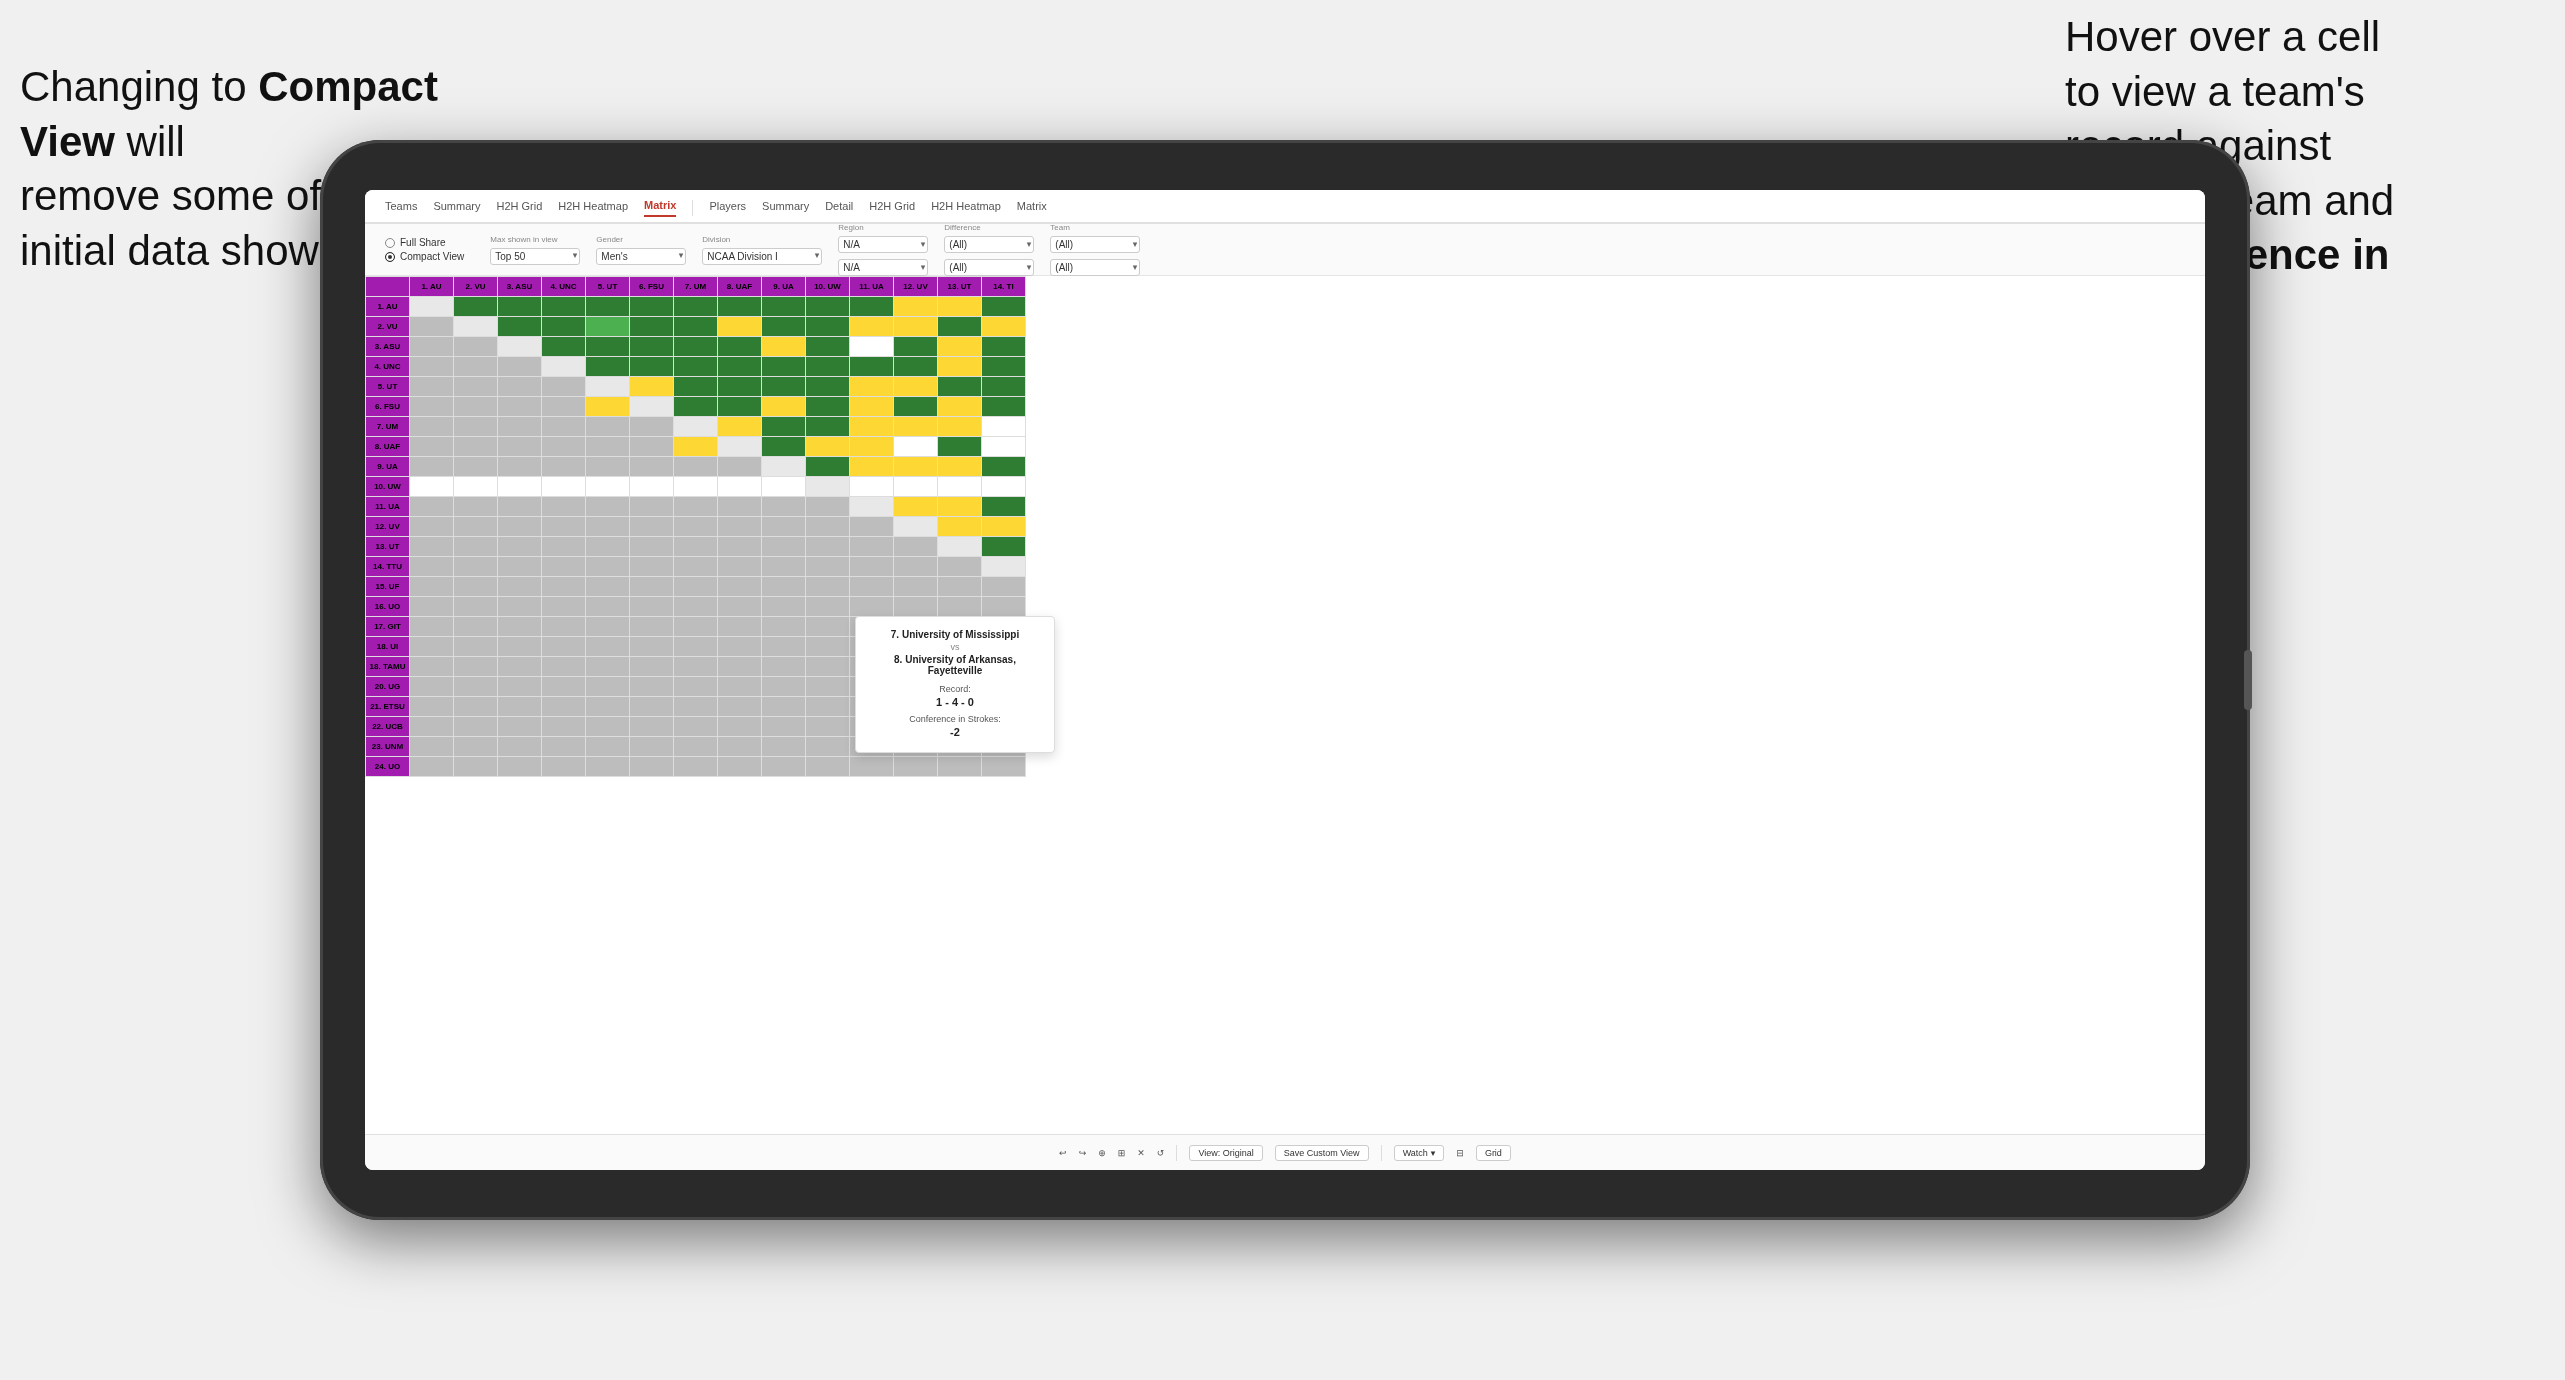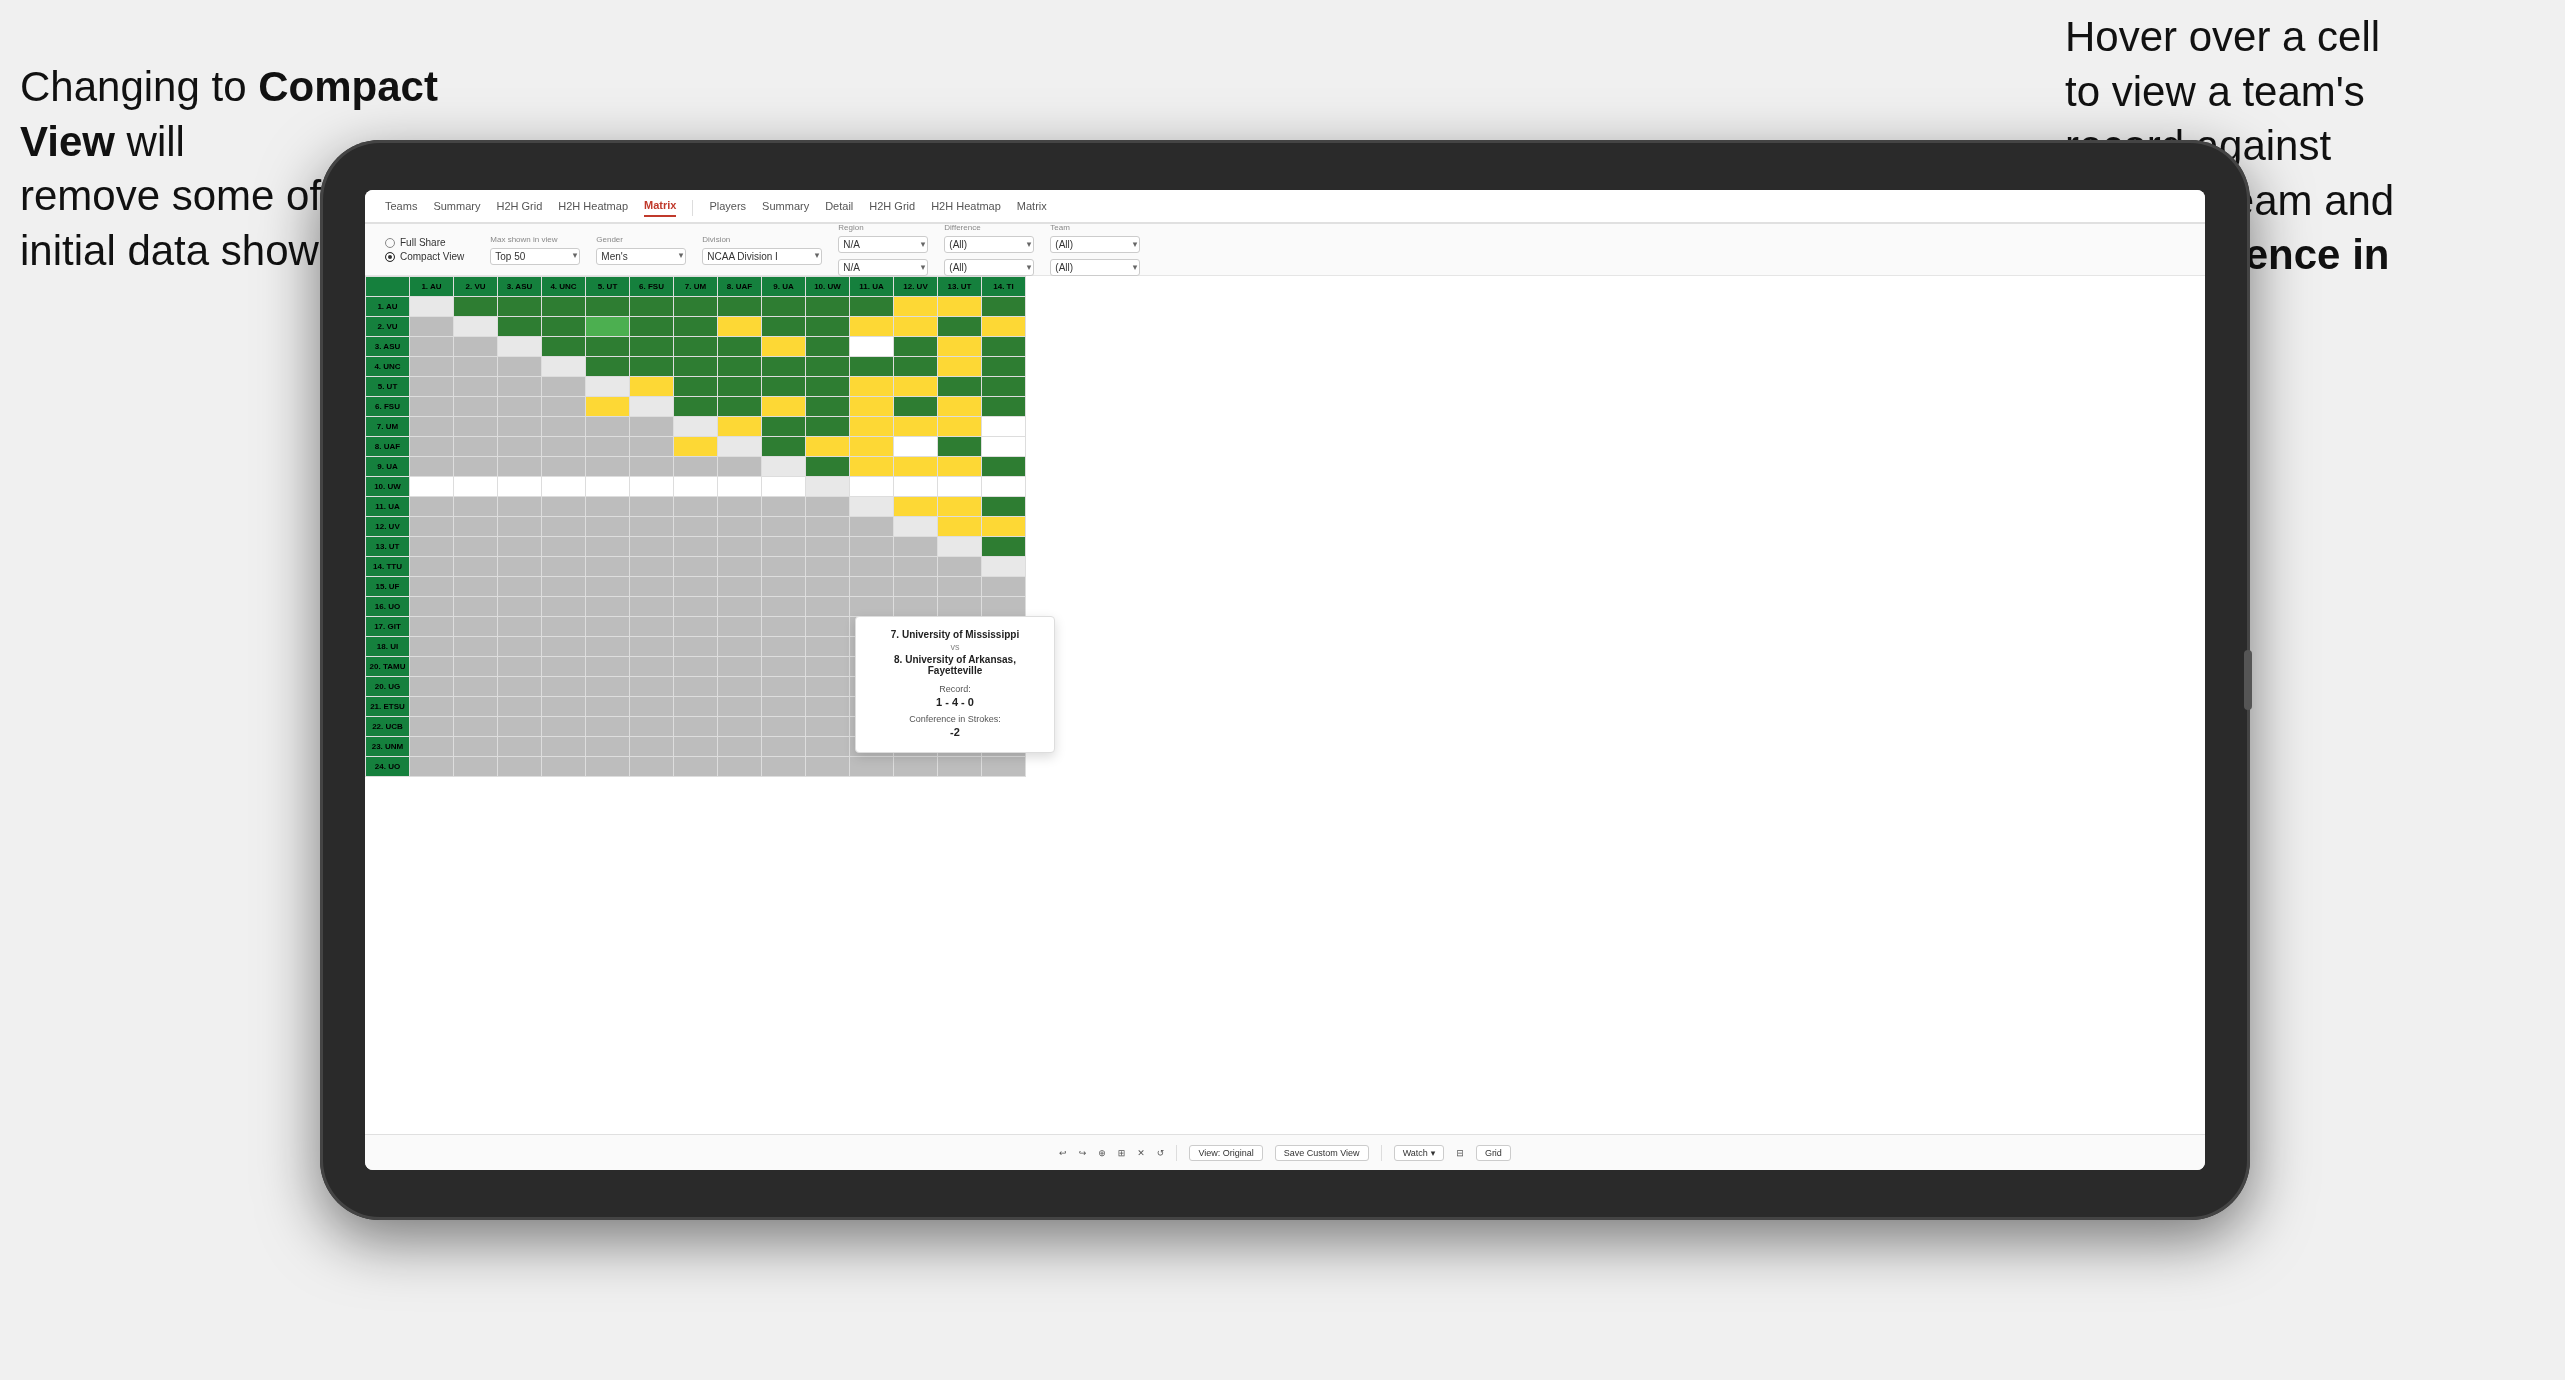--- a/index.html
+++ b/index.html
@@ -247,21 +247,21 @@
     .matrix-table th, .matrix-table td {
       border: 1px solid #ddd;
       padding: 1px 2px;
       text-align: center;
       white-space: nowrap;
       height: 20px;
       min-width: 44px;
     }
 
     .matrix-table th {
-      background: #15803d;
+      background: #a21caf;
       font-weight: 600;
       font-size: 8px;
       position: sticky;
       top: 0;
       z-index: 2;
     }
 
     .row-header {
       text-align: left;
       position: sticky;
@@ -836,21 +836,21 @@
                 <td style="background-color: rgb(189, 189, 189);"></td>
                 <td style="background-color: rgb(189, 189, 189);"></td>
                 <td style="background-color: rgb(189, 189, 189);"></td>
                 <td style="background-color: rgb(189, 189, 189);"></td>
                 <td style="background-color: rgb(189, 189, 189);"></td>
                 <td style="background-color: rgb(189, 189, 189);"></td>
                 <td style="background-color: rgb(189, 189, 189);"></td>
                 <td style="background-color: rgb(189, 189, 189);"></td>
               </tr>
               <tr>
-                <th class="row-header">20. TAMU</th>
+                <th class="row-header">18. TAMU</th>
                 <td style="background-color: rgb(189, 189, 189);"></td>
                 <td style="background-color: rgb(189, 189, 189);"></td>
                 <td style="background-color: rgb(189, 189, 189);"></td>
                 <td style="background-color: rgb(189, 189, 189);"></td>
                 <td style="background-color: rgb(189, 189, 189);"></td>
                 <td style="background-color: rgb(189, 189, 189);"></td>
                 <td style="background-color: rgb(189, 189, 189);"></td>
                 <td style="background-color: rgb(189, 189, 189);"></td>
                 <td style="background-color: rgb(189, 189, 189);"></td>
                 <td style="background-color: rgb(189, 189, 189);"></td>

